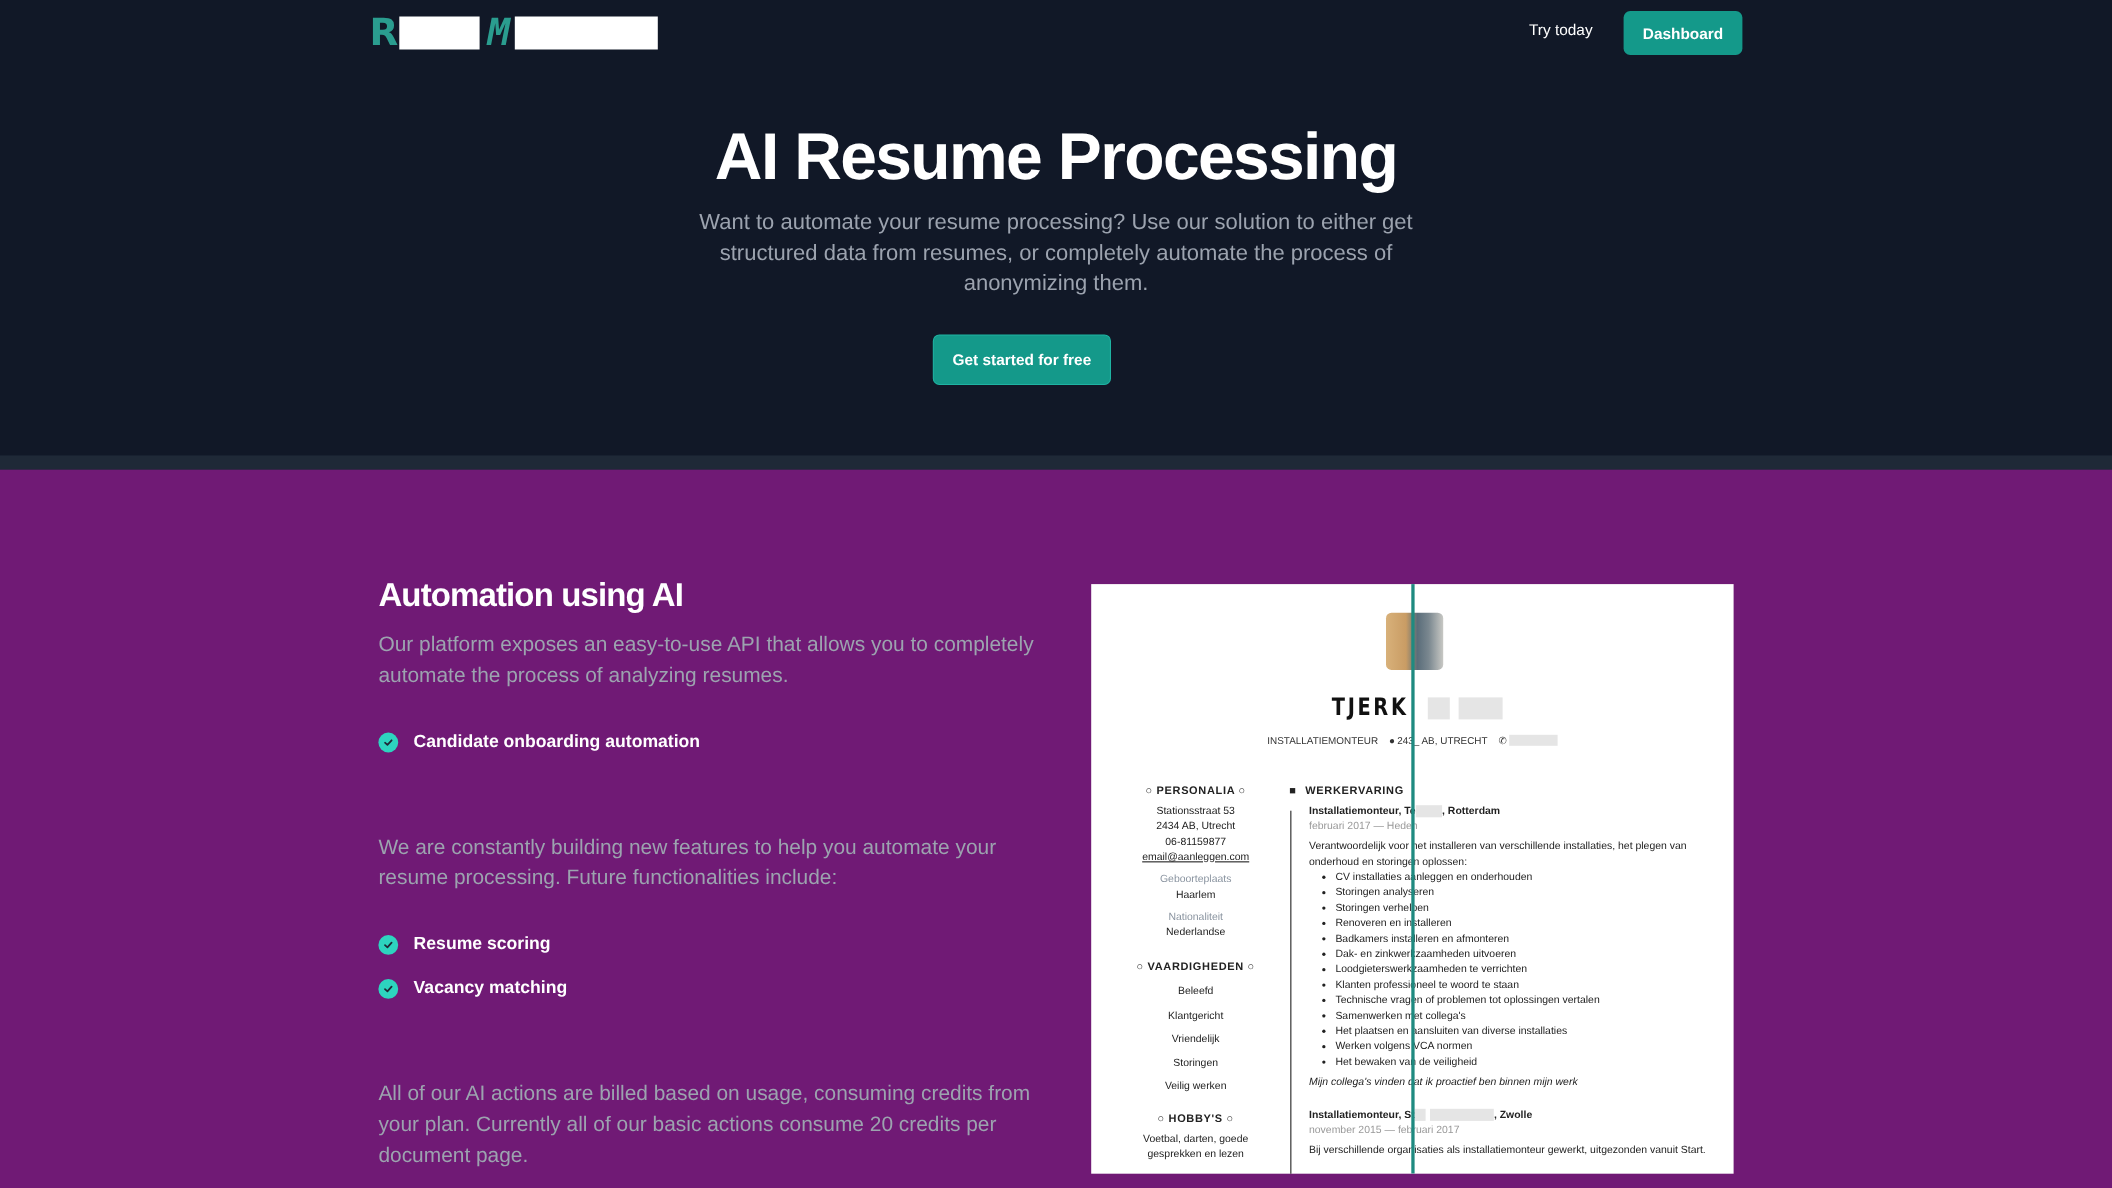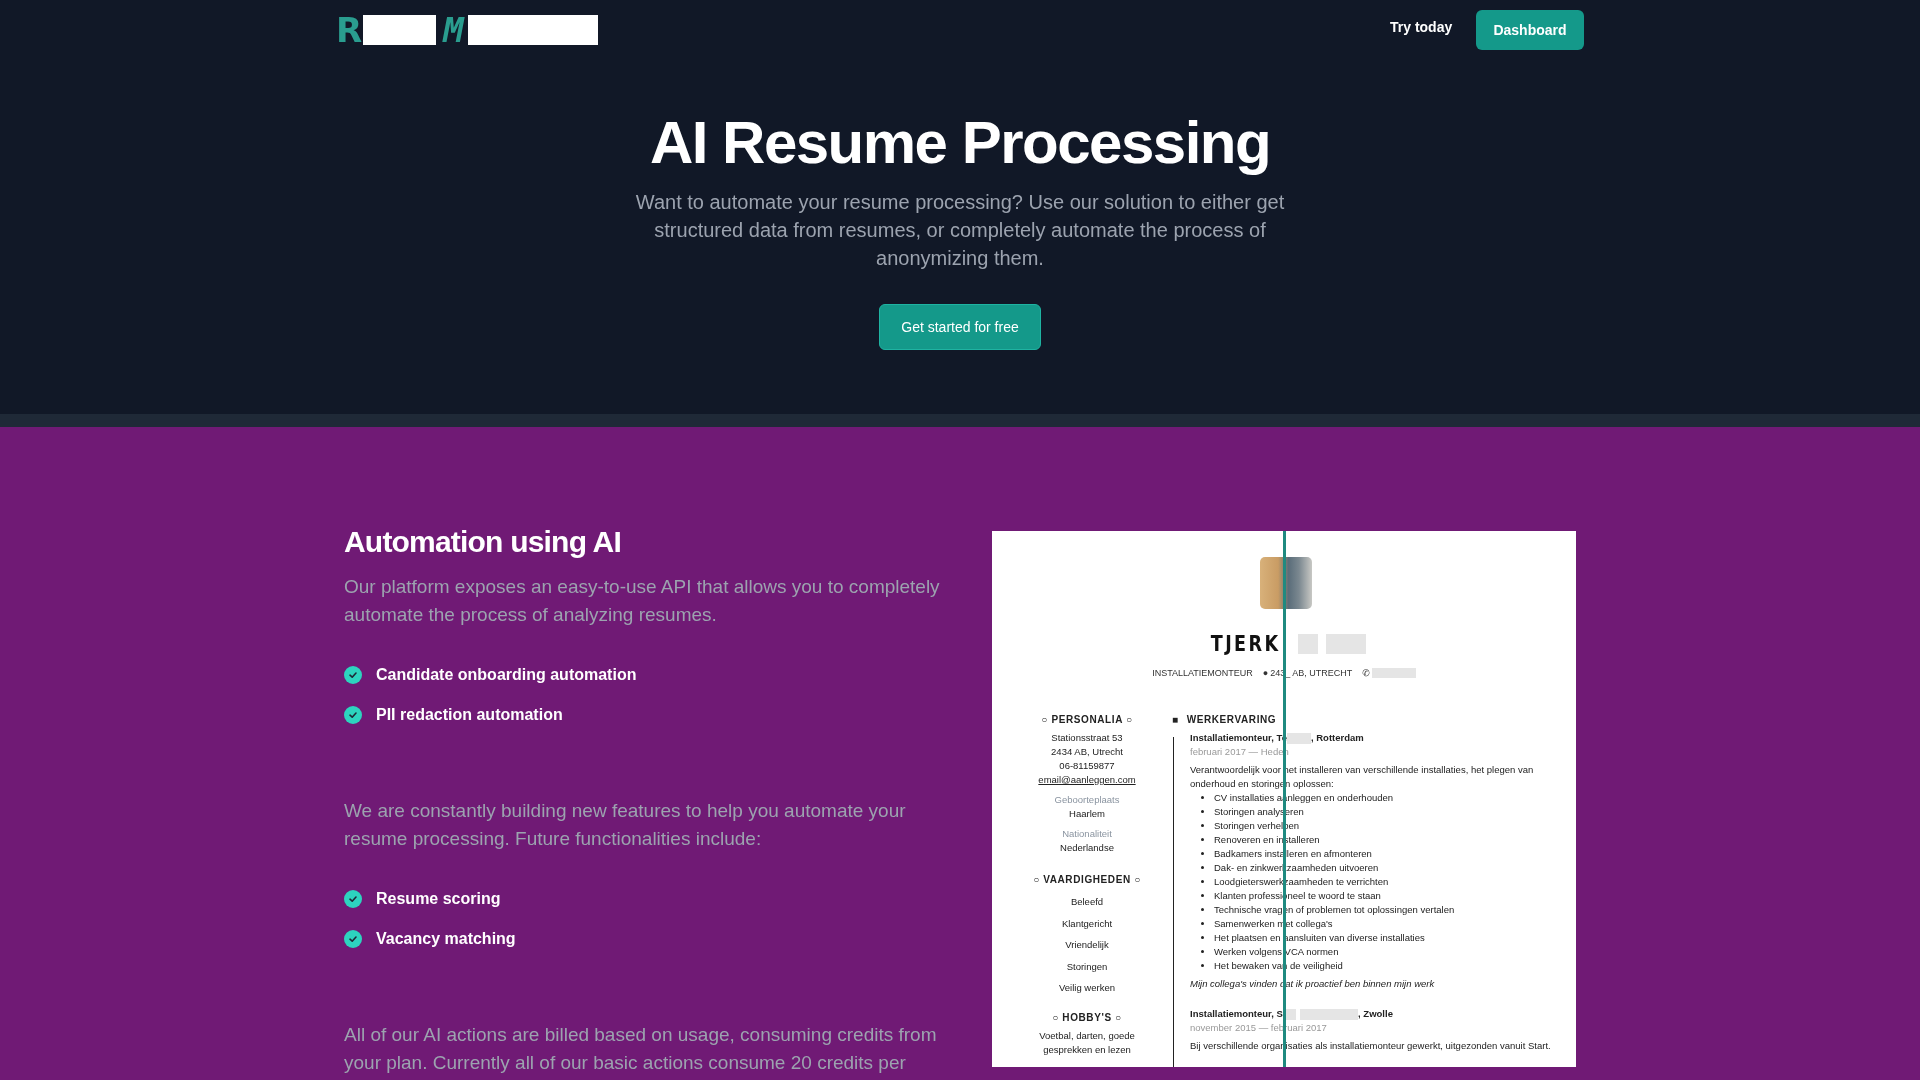--- a/index.html
+++ b/index.html
@@ -6,26 +6,26 @@
   html, body { width: 1920px; height: 1080px; overflow: hidden; }
   body { font-family: "Liberation Sans", sans-serif; background: #1f2937; color: #fff; }
 
   .hero { background: #111827; height: 414px; position: relative; }
   .nav { position: absolute; top: 0; left: 0; right: 0; height: 60px; }
   .logo { position: absolute; left: 336px; top: 14px; height: 32px; display: flex; align-items: center; }
   .logo .l1 { color: #2a9d8f; font-weight: bold; font-size: 34px; line-height: 32px; font-family: "DejaVu Sans", sans-serif; }
   .logo .b1 { width: 73px; height: 30px; background: #fff; margin-left: 1px; }
   .logo .l2 { color: #2a9d8f; font-weight: bold; font-size: 34px; line-height: 32px; font-style: italic; margin-left: 7px; font-family: "DejaVu Sans Mono", monospace; }
   .logo .b2 { width: 130px; height: 30px; background: #fff; margin-left: 4px; }
-  .nav-try { position: absolute; left: 1390px; top: 19px; font-size: 14px; font-weight: bold; color: #fff; text-decoration: none; }
+  .nav-try { position: absolute; left: 1390px; top: 19px; font-size: 14px; font-weight: normal; color: #fff; text-decoration: none; }
   .nav-dash { position: absolute; left: 1476px; top: 10px; width: 108px; height: 40px; background: #14998a; border-radius: 6px; color: #fff; font-size: 14px; font-weight: bold; display: flex; align-items: center; justify-content: center; border: none; }
 
   .hero-title { position: absolute; top: 108px; left: 0; right: 0; text-align: center; font-size: 60px; font-weight: bold; letter-spacing: -1.5px; color: #fff; }
   .hero-sub { position: absolute; top: 188px; left: 50%; transform: translateX(-50%); width: 660px; text-align: center; font-size: 20px; line-height: 28px; color: #9ca3af; }
-  .hero-cta { position: absolute; top: 304px; left: 879px; width: 162px; height: 46px; background: #14998a; color: #fff; border-radius: 6px; font-size: 14px; font-weight: normal; display: flex; align-items: center; justify-content: center; border: 1px solid #1fb3a2; }
+  .hero-cta { position: absolute; top: 304px; left: 848px; width: 162px; height: 46px; background: #14998a; color: #fff; border-radius: 6px; font-size: 14px; font-weight: bold; display: flex; align-items: center; justify-content: center; border: 1px solid #1fb3a2; }
 
   .section { position: relative; height: 862px; background: #701a75; margin-top: 13px; }
   .left { position: absolute; left: 344px; top: 98px; width: 600px; }
   .sec-title { font-size: 30px; font-weight: bold; color: #fff; letter-spacing: -0.8px; margin-bottom: 14px; }
   .para { font-size: 19px; line-height: 28px; color: #9ca3af; }
   .checklist { list-style: none; margin-top: 26px; }
   .checklist li { display: flex; align-items: center; height: 40px; font-size: 16px; font-weight: bold; color: #fff; }
   .check { width: 18px; height: 18px; border-radius: 50%; background: #2dd4bf; display: inline-flex; align-items: center; justify-content: center; margin-right: 14px; flex-shrink: 0; }
   .check svg { width: 10px; height: 10px; }
 
@@ -72,28 +72,20 @@
     <h2 class="sec-title">Automation using AI</h2>
     <p class="para">Our platform exposes an easy-to-use API that allows you to completely automate the process of analyzing resumes.</p>
     <ul class="checklist">
       <li>
         <span class="check">
             <svg viewBox="0 0 10 10">
               <path d="M2 5.2 L4.2 7.2 L8 3" stroke="#1f2937" stroke-width="1.6" fill="none" stroke-linecap="round" stroke-linejoin="round"></path>
             </svg>
           </span>
         <span>Candidate onboarding automation</span>
-      </li>
-      <li>
-        <span class="check">
-            <svg viewBox="0 0 10 10">
-              <path d="M2 5.2 L4.2 7.2 L8 3" stroke="#1f2937" stroke-width="1.6" fill="none" stroke-linecap="round" stroke-linejoin="round"></path>
-            </svg>
-          </span>
-        <span>PII redaction automation</span>
       </li>
     </ul>
 
     <p class="para" style="margin-top:62px;">We are constantly building new features to help you automate your resume processing. Future functionalities include:</p>
     <ul class="checklist">
       <li>
         <span class="check">
             <svg viewBox="0 0 10 10">
               <path d="M2 5.2 L4.2 7.2 L8 3" stroke="#1f2937" stroke-width="1.6" fill="none" stroke-linecap="round" stroke-linejoin="round"></path>
             </svg>

